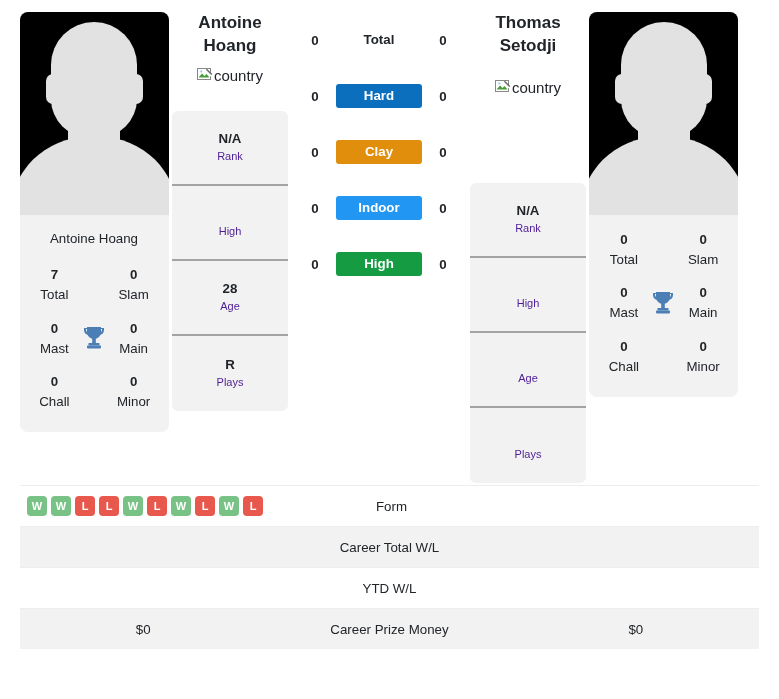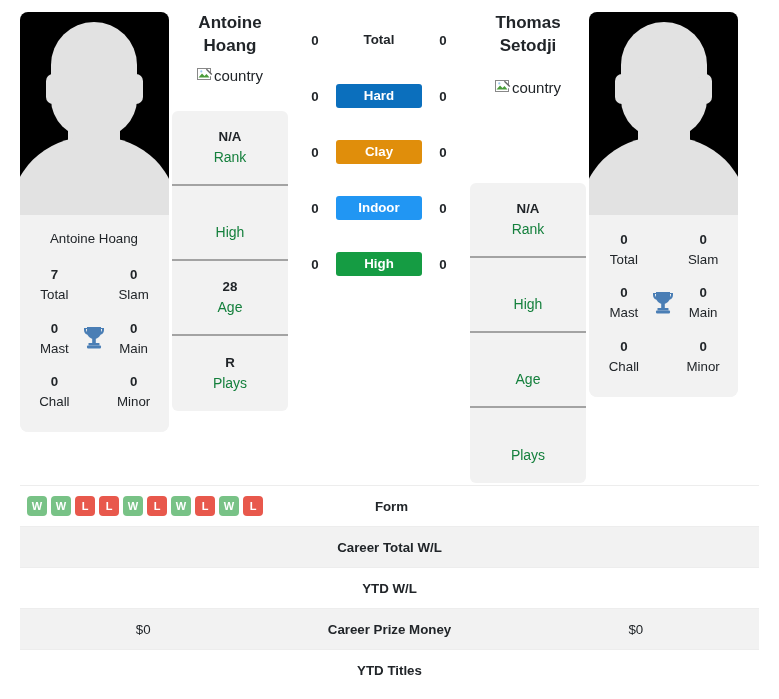--- a/index.html
+++ b/index.html
@@ -174,23 +174,23 @@
   }
   .info-cell:last-child { border-bottom: none; }
   .info-val {
     font-size: 13.3px;
     font-weight: 700;
     line-height: 1.5;
     color: #212529;
     min-height: 20px;
   }
   .info-lab {
-    font-size: 14px;
+    font-size: 11px;
     line-height: 1.45;
-    color: #15803d;
+    color: #4c1d95;
   }
 
   
   .surf-col {
     width: 176px;
     padding-top: 12px;
     display: flex;
     flex-direction: column;
     align-items: center;
   }
@@ -238,21 +238,21 @@
     font-size: 13.3px;
   }
   .trow.odd { background: #f2f2f2; }
   .tcell {
     flex: 1 1 0;
     text-align: center;
     padding: 0 6px;
     color: #212529;
   }
   .tcell.mid {
-    font-weight: 700;
+    font-weight: 400;
   }
   .tcell.left-cell { display: flex; align-items: center; }
   .form-badges {
     display: flex;
     gap: 4px;
     padding-left: 1px;
   }
   .badge {
     width: 20px; height: 20px;
     border-radius: 4px;
@@ -529,21 +529,16 @@
       <div class="tcell mid">YTD W/L</div>
       <div class="tcell"></div>
     </div>
 
     <div class="trow odd">
       <div class="tcell">$0</div>
       <div class="tcell mid">Career Prize Money</div>
       <div class="tcell">$0</div>
     </div>
 
-    <div class="trow">
-      <div class="tcell"></div>
-      <div class="tcell mid">YTD Titles</div>
-      <div class="tcell"></div>
-    </div>
 
   </div>
 
 </div>
 
 </body></html>

